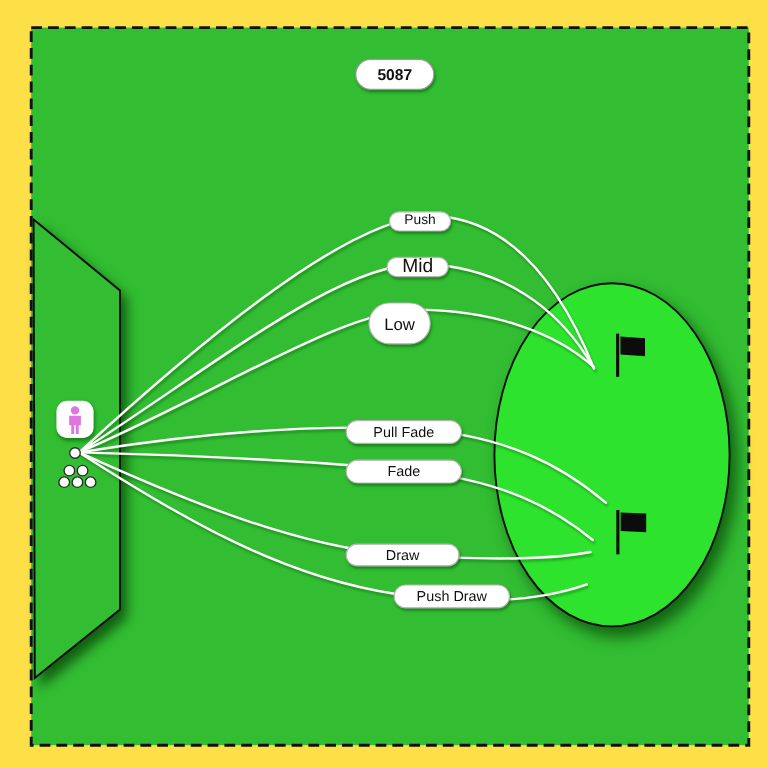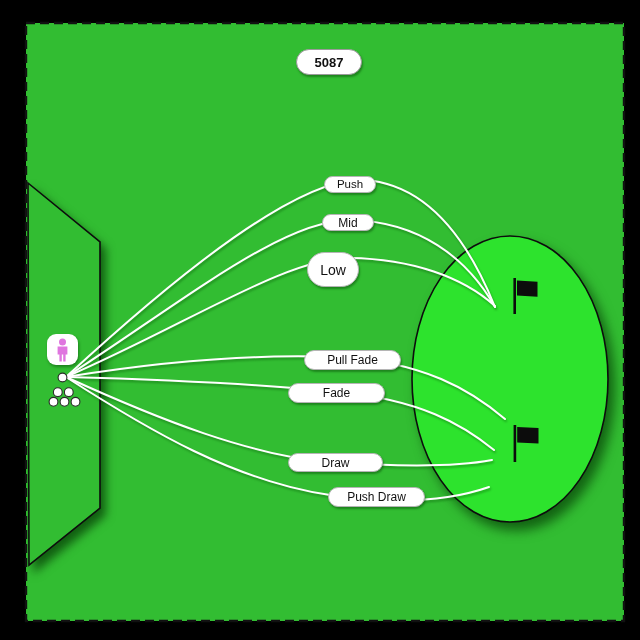--- a/index.html
+++ b/index.html
@@ -6,21 +6,21 @@
     --field-green:#32bd32;
     --green-bright:#2de32d;
     --shadow-green:#1a7a1a;
     --person-pink:#df75df;
     --line-white:#ffffff;
     --ink-black:#111111;
     --pill-white:#ffffff;
   }
   html,body{margin:0;padding:0;background:#ffffff;}
   .stage{
-    position:relative;width:640px;height:640px;background:#000000;overflow:hidden;
+    position:relative;width:640px;height:640px;background:#fde047;overflow:hidden;
     font-family:"Liberation Sans","DejaVu Sans",sans-serif;
   }
   .scene{position:absolute;left:0;top:0;width:640px;height:640px;}
   .field{fill:var(--field-green);}
   .boundary{fill:none;stroke:var(--ink-black);stroke-width:2.4;stroke-dasharray:9 5;}
   .tee-wall{fill:var(--field-green);stroke:#0d0d0d;stroke-width:1.6;
     filter:drop-shadow(5px 7px 5px rgba(13,84,13,0.9));}
   .green-ellipse{fill:var(--green-bright);stroke:#0d0d0d;stroke-width:1.6;
     filter:drop-shadow(6px 8px 6px rgba(13,84,13,0.85));}
   .flag{fill:#0c0c0c;}
@@ -28,23 +28,23 @@
   .shot-paths{filter:drop-shadow(1px 2px 1px rgba(0,70,0,0.4));}
   .ball{fill:#ffffff;stroke:#2a2a2a;stroke-width:1.1;}
   .pill{
     position:absolute;display:flex;align-items:center;justify-content:center;
     background:var(--pill-white);border:1px solid #b5b5b5;border-radius:999px;
     color:var(--ink-black);font-size:12px;line-height:1;
     box-shadow:1px 2px 2px rgba(10,80,10,0.5);box-sizing:border-box;white-space:nowrap;
   }
   .pill-distance{left:296px;top:49px;width:66px;height:26px;font-size:13px;font-weight:bold;border:1.5px solid #9a9a9a;}
   .pill-high{left:324px;top:176px;width:52px;height:17px;font-size:11.5px;}
-  .pill-mid{left:322px;top:214px;width:52px;height:17px;font-size:12px;}
+  .pill-mid{left:322px;top:214px;width:52px;height:17px;font-size:16px;}
   .pill-low{left:307px;top:252px;width:52px;height:35px;font-size:14px;}
-  .pill-pull-fade{left:304px;top:350px;width:97px;height:20px;border-radius:10px;}
+  .pill-pull-fade{left:288px;top:350px;width:97px;height:20px;border-radius:10px;}
   .pill-fade{left:288px;top:383px;width:97px;height:20px;text-align:center;}
   .pill-draw{left:288px;top:453px;width:95px;height:19px;}
   .pill-push-draw{left:288px;top:487px;width:97px;height:20px;margin-left:40px;}
   .player-badge{
     position:absolute;left:47px;top:334px;width:31px;height:31px;background:#ffffff;
     border-radius:9px;box-shadow:1px 2px 3px rgba(10,80,10,0.55);
     display:flex;align-items:center;justify-content:center;
   }
   .person{fill:var(--person-pink);}
 </style>

